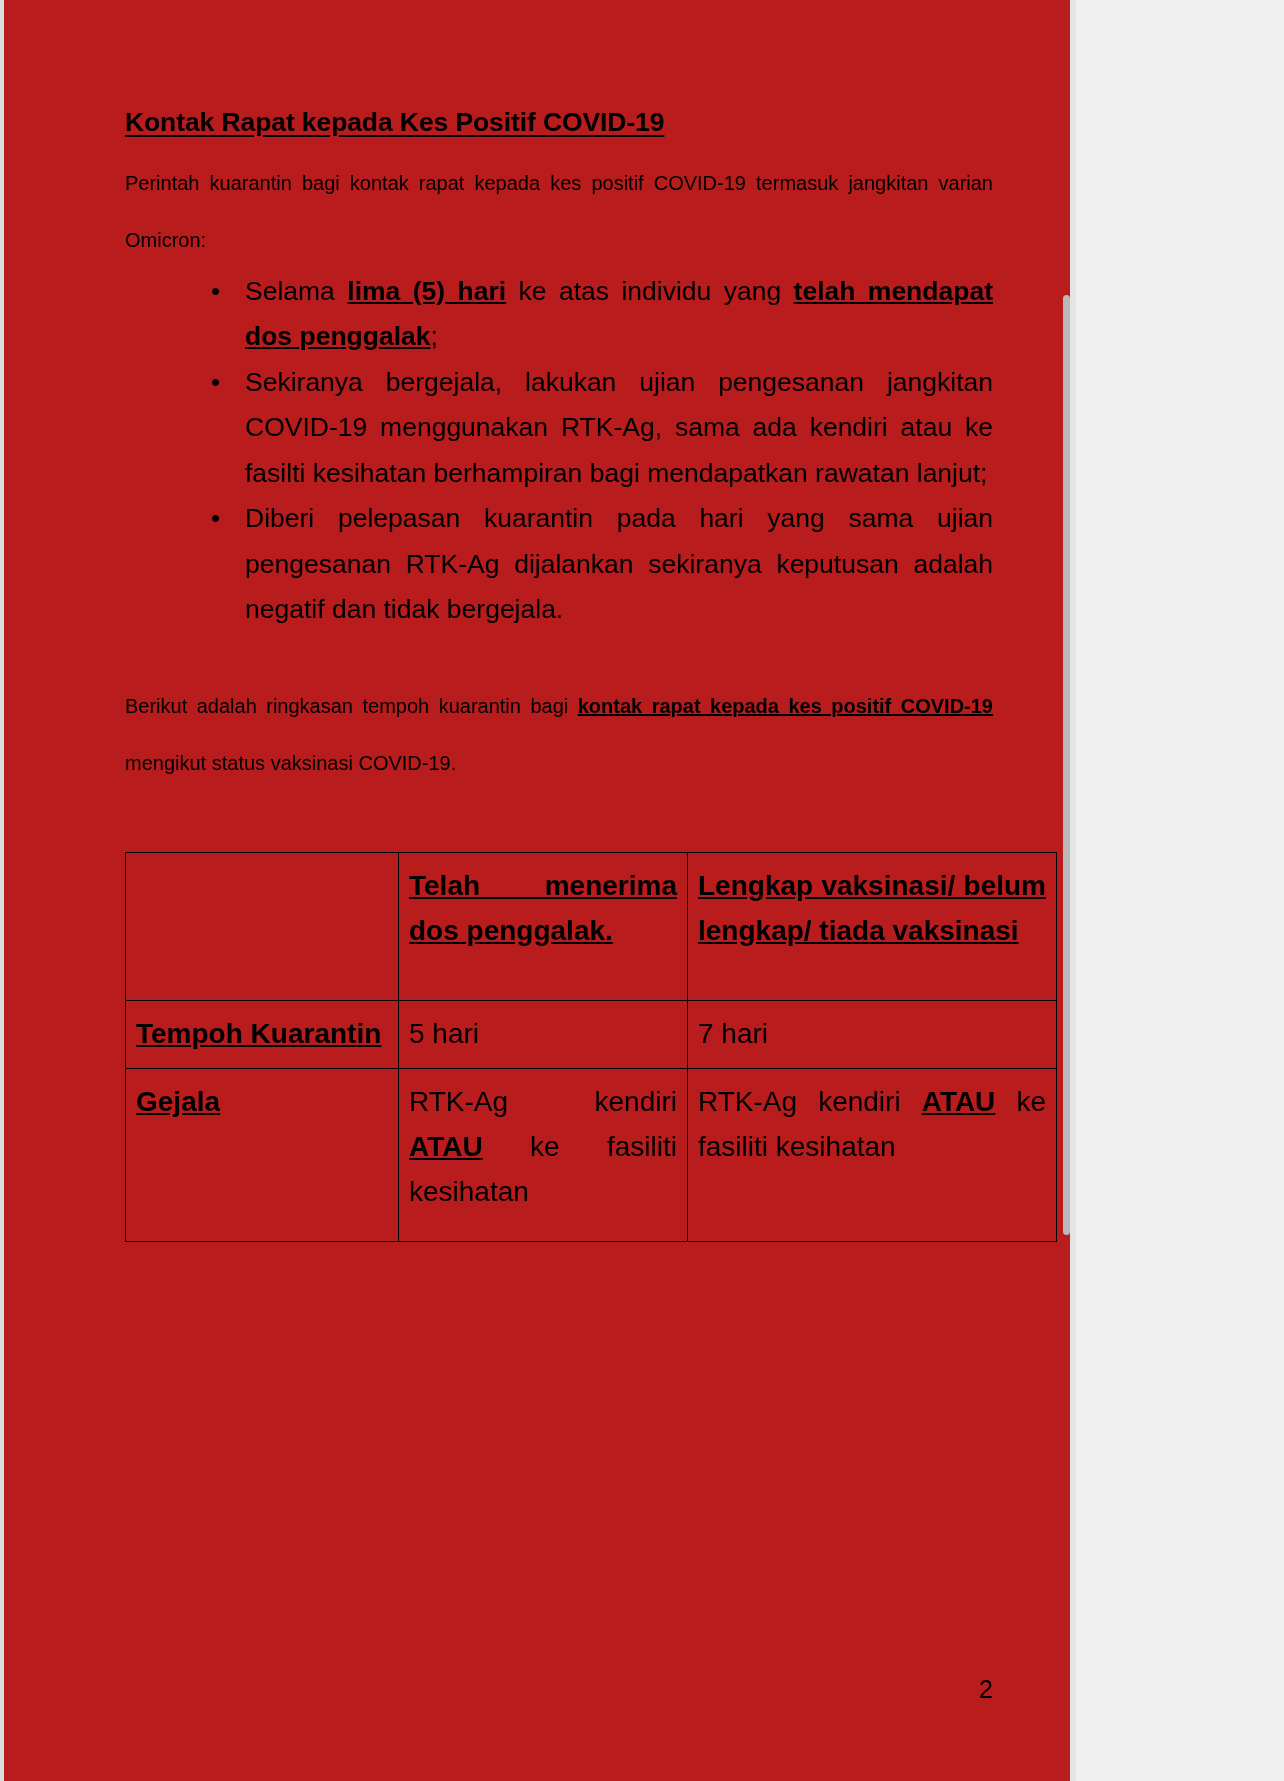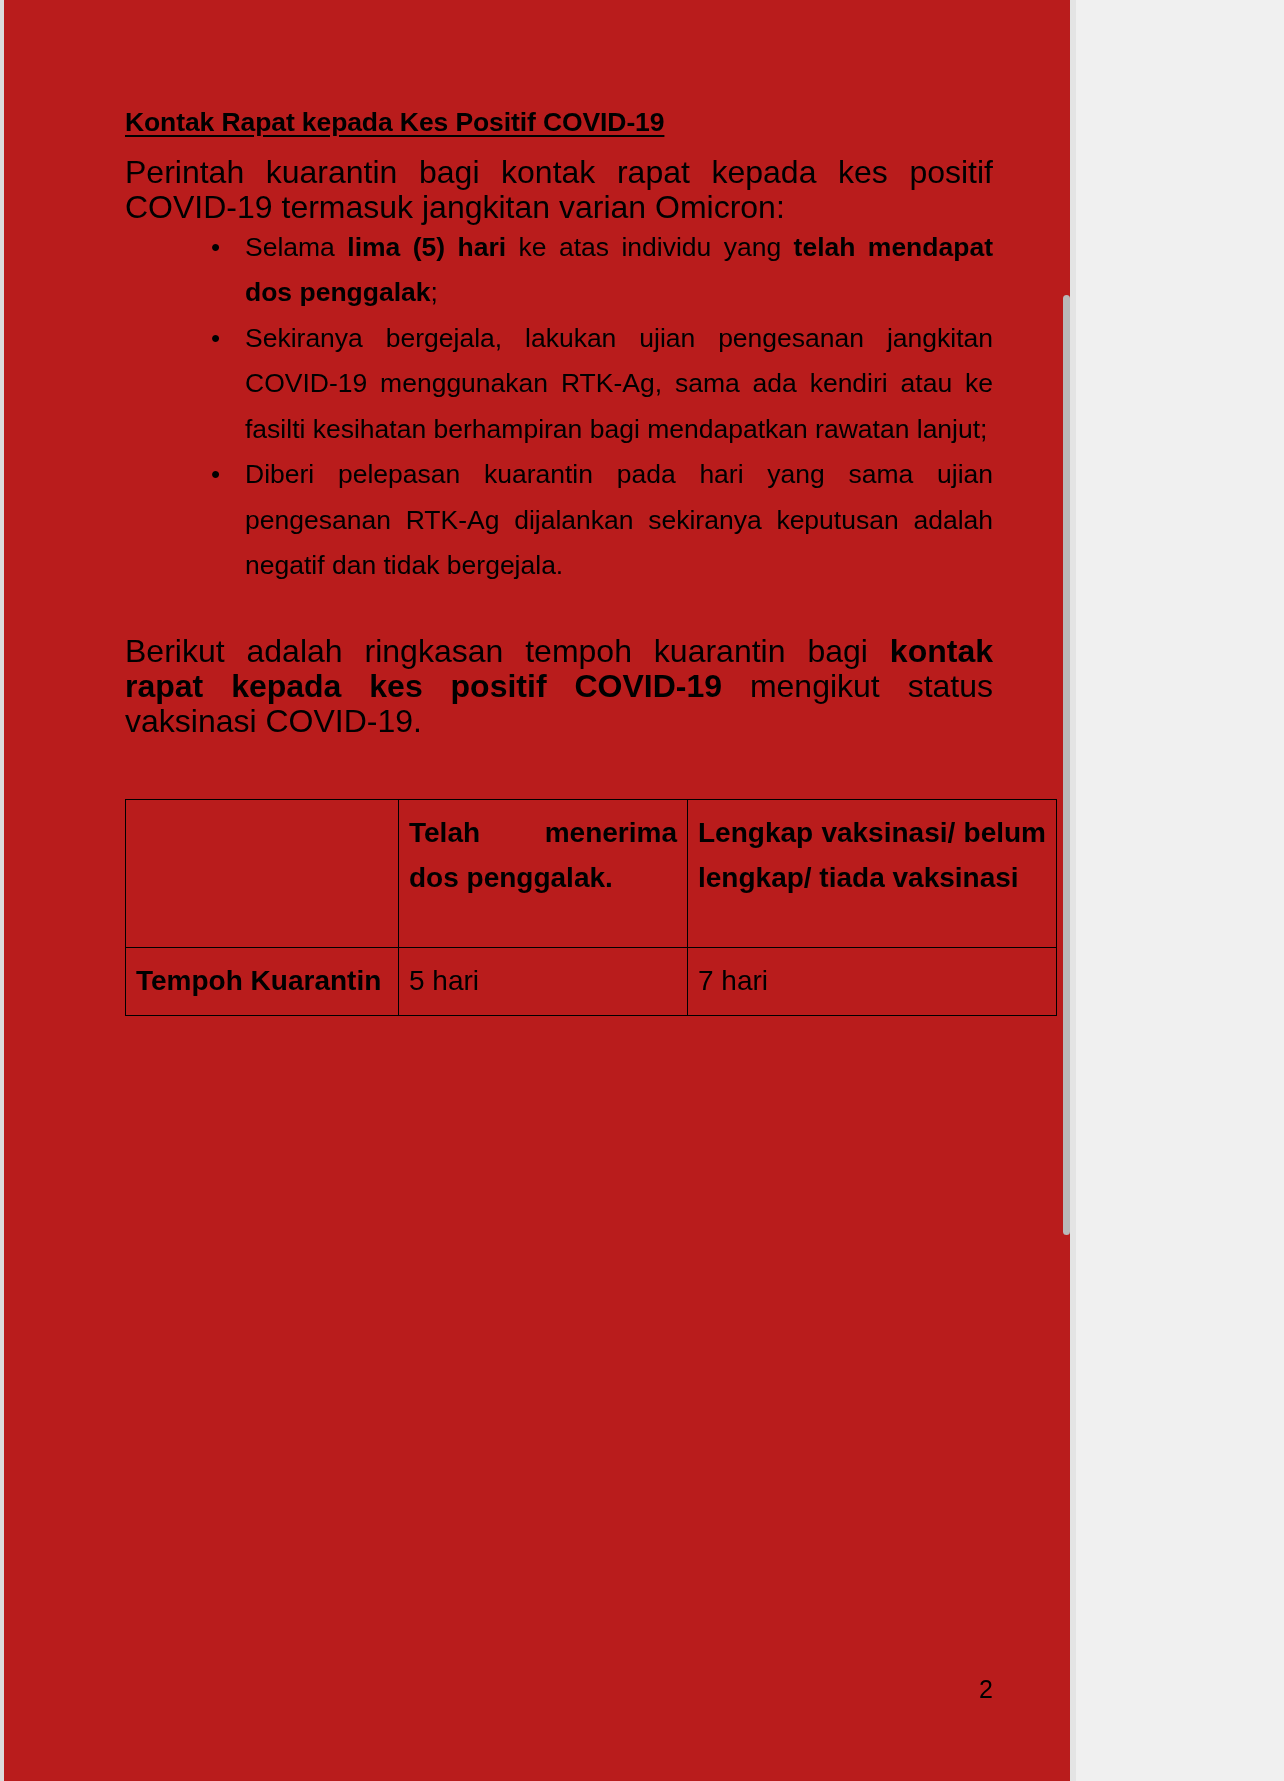--- a/index.html
+++ b/index.html
@@ -60,22 +60,22 @@
     font-weight: bold;
     margin: 0 0 14px 0;
     text-decoration: underline;
     text-underline-offset: 4px;
     letter-spacing: -0.1px;
     color: #000;
     line-height: 1.35;
   }
 
   p.para {
-    font-size: 32px;
-    line-height: 35px;
+    font-size: 20px;
+    line-height: 57px;
     margin: 0;
     text-align: justify;
     text-justify: inter-word;
     color: #000;
   }
 
   ul.bullets {
     list-style: none;
     margin: 0;
     padding: 0;
@@ -117,21 +117,21 @@
     padding: 10px 10px 12px 10px;
     font-size: 28px;
     line-height: 45px;
     color: #000;
     text-align: justify;
     text-justify: inter-word;
   }
   table.summary-table td.col-label { width: 252px; }
   table.summary-table td.col-b { width: 268px; }
   table.summary-table td.col-c { width: 348px; }
-  td.bold, .b { font-weight: bold; }
+  td.bold, .b { font-weight: bold; text-decoration: underline; }
 
   td.tall { height: 125px; }
   td.gejala-cell { height: 150px; }
 
   .page-number {
     position: absolute;
     left: 0;
     top: 1570px;
     width: 868px;
     text-align: right;
@@ -168,18 +168,23 @@
         <tr>
           <td class="col-label tall"></td>
           <td class="col-b bold tall">Telah menerima dos penggalak.</td>
           <td class="col-c bold tall">Lengkap vaksinasi/ belum lengkap/ tiada vaksinasi</td>
         </tr>
         <tr>
           <td class="col-label bold">Tempoh Kuarantin</td>
           <td class="col-b" id="cell-r0-b"><span>5 hari</span></td>
           <td class="col-c" id="cell-r0-c"><span>7 hari</span></td>
         </tr>
+        <tr>
+          <td class="col-label bold gejala-cell">Gejala</td>
+          <td class="col-b gejala-cell" id="cell-r1-b"><span>RTK-Ag kendiri </span><span class="b">ATAU</span><span> ke fasiliti kesihatan</span></td>
+          <td class="col-c gejala-cell" id="cell-r1-c"><span>RTK-Ag kendiri </span><span class="b">ATAU</span><span> ke fasiliti kesihatan</span></td>
+        </tr>
       </tbody>
     </table>
 
     <div class="page-number">2</div>
   </div>
 </div>
 
 </body></html>

